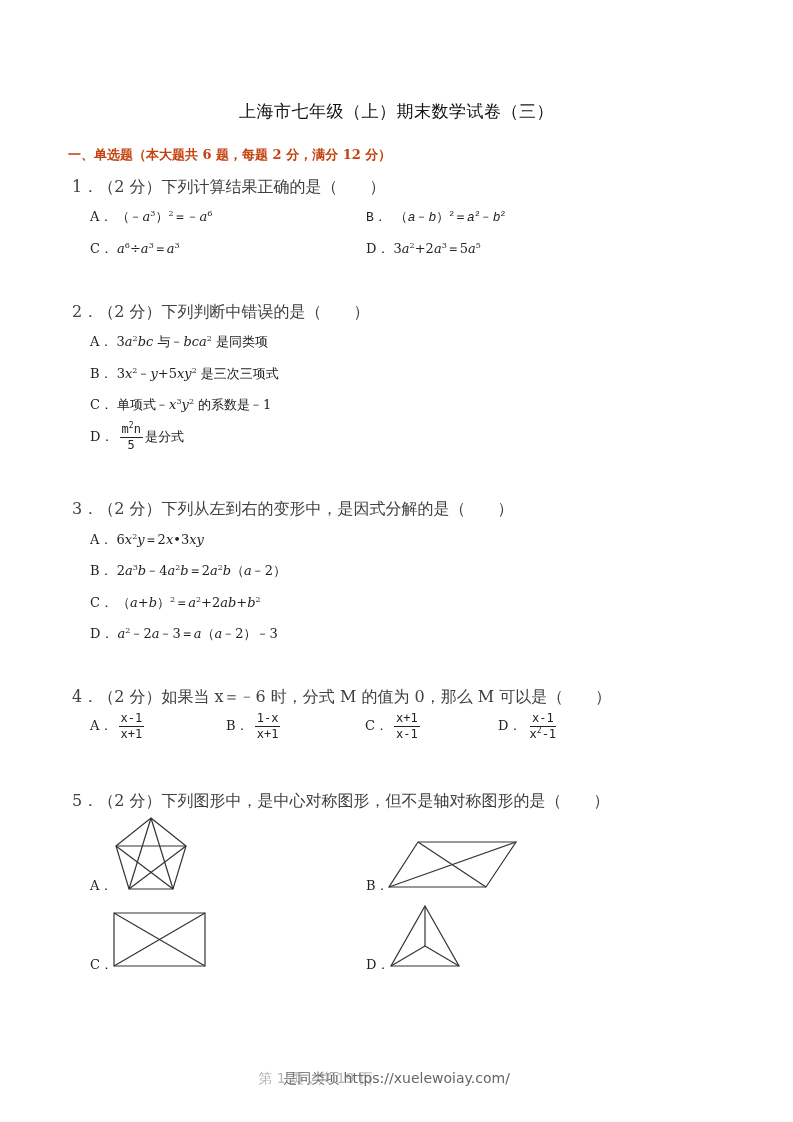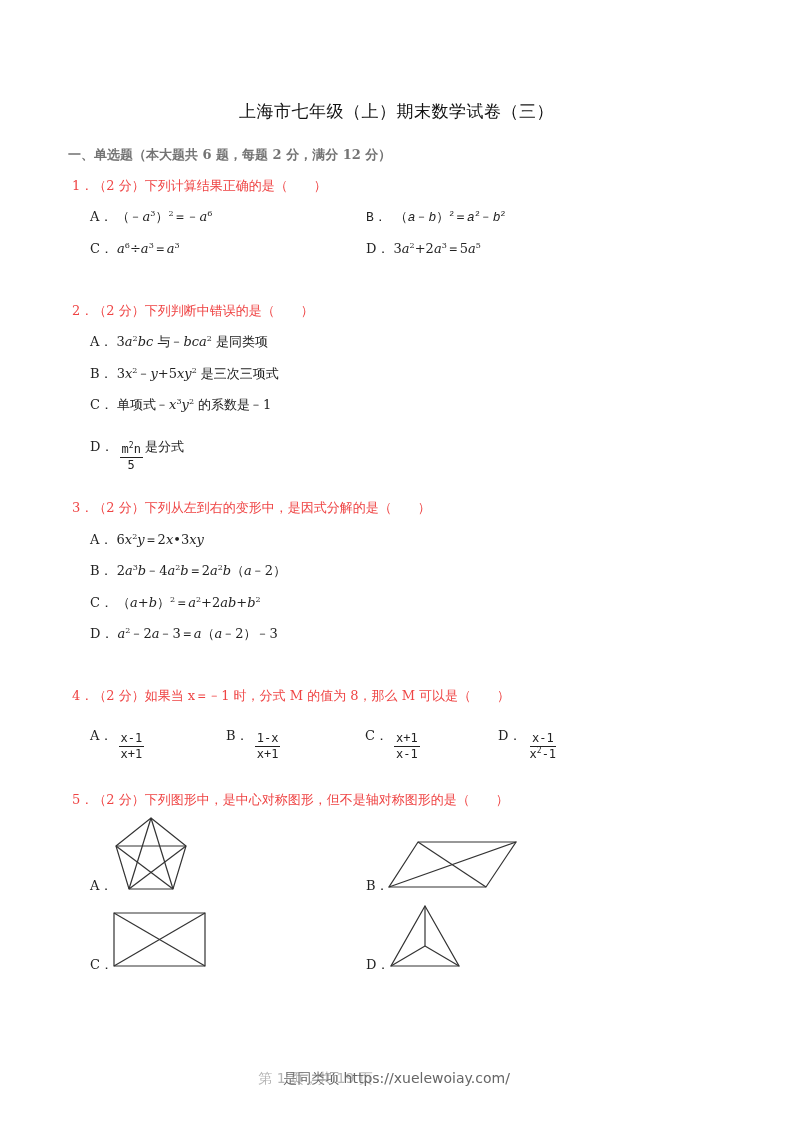--- a/index.html
+++ b/index.html
@@ -1,27 +1,27 @@
 <!DOCTYPE html>
 <html><head>
 <meta charset="utf-8">
 <style>
   html, body { margin:0; padding:0; background:#ffffff; }
   body { width:793px; height:1122px; position:relative; overflow:hidden;
          font-family:"DejaVu Serif","Liberation Serif",serif; color:#222; }
   .abs { position:absolute; }
   .title { left:0; width:793px; top:100px; text-align:center; font-size:17px; color:#111; letter-spacing:0.5px; }
-  .section { left:68px; top:146px; font-size:13px; font-weight:bold; color:#737373; }
-  .q { font-size:13px; color:#ef4444; white-space:nowrap; }
+  .section { left:68px; top:146px; font-size:13px; font-weight:bold; color:#c2410c; }
+  .q { font-size:16px; color:#404040; white-space:nowrap; }
   .opt { font-size:13px; color:#222; white-space:nowrap; }
   i { font-style:italic; }
   sup { font-size:8px; vertical-align:super; line-height:0; }
   .frac { display:inline-flex; flex-direction:column; align-items:center; vertical-align:middle;
           font-family:"DejaVu Sans Mono","Liberation Mono",monospace; font-size:12px; margin:0 2px; }
-  .frac .num { border-bottom:1px solid #222; padding:0 2px; line-height:15px;margin-top:20px; }
+  .frac .num { border-bottom:1px solid #222; padding:0 2px; line-height:15px; }
   .frac .den { padding:0 2px; line-height:15px; }
   .footer { left:0; width:793px; top:1070px; text-align:center; font-family:"DejaVu Sans","Liberation Sans",sans-serif;
             font-size:14px; color:#666; }
   .footer .pg { position:absolute; left:0; width:631px; top:0; text-align:center; color:#777; opacity:0.55; }
   svg line, svg polygon, svg polyline { stroke:#333; stroke-width:1.2; fill:none; }
 </style>
 </head>
 <body>
 
 <div class="abs title">上海市七年级（上）期末数学试卷（三）</div>
@@ -84,21 +84,21 @@
 <div class="abs opt" style="left:90px;top:594px;">
   <span>C．</span>
   （<i>a</i>+<i>b</i>）<sup>2</sup>＝<i>a</i><sup>2</sup>+2<i>ab</i>+<i>b</i><sup>2</sup>
 </div>
 <div class="abs opt" style="left:90px;top:625px;">
   <span>D．</span>
   <i>a</i><sup>2</sup>﹣2<i>a</i>﹣3＝<i>a</i>（<i>a</i>﹣2）﹣3
 </div>
 
 <div class="abs q" style="left:72px;top:687px;">
-  <span>4．</span><span>（2 分）</span><span>如果当 x＝﹣1 时，分式 M 的值为 8，那么 M 可以是（　　）</span>
+  <span>4．</span><span>（2 分）</span><span>如果当 x＝﹣6 时，分式 M 的值为 0，那么 M 可以是（　　）</span>
 </div>
 <div class="abs opt" style="left:90px;top:711px;">
   <span>A．</span>
   <span class="frac">
       <span class="num">x-1</span>
       <span class="den">x+1</span>
     </span>
 </div>
 <div class="abs opt" style="left:226px;top:711px;">
   <span>B．</span>

